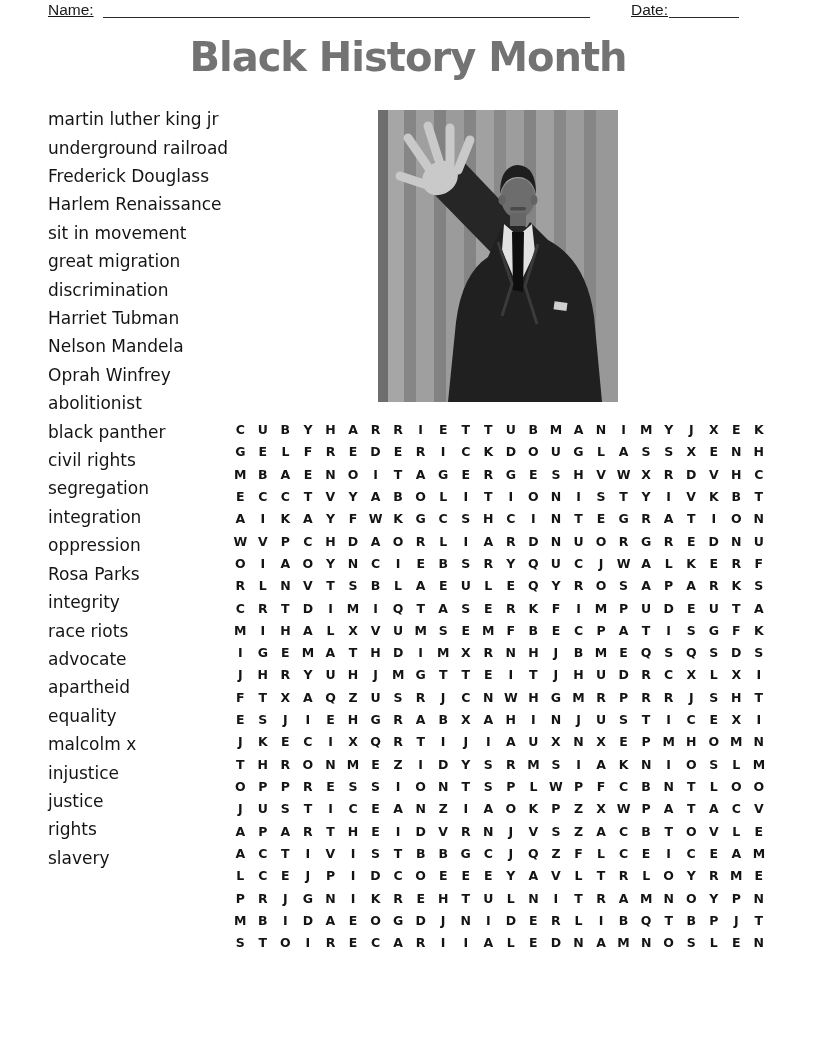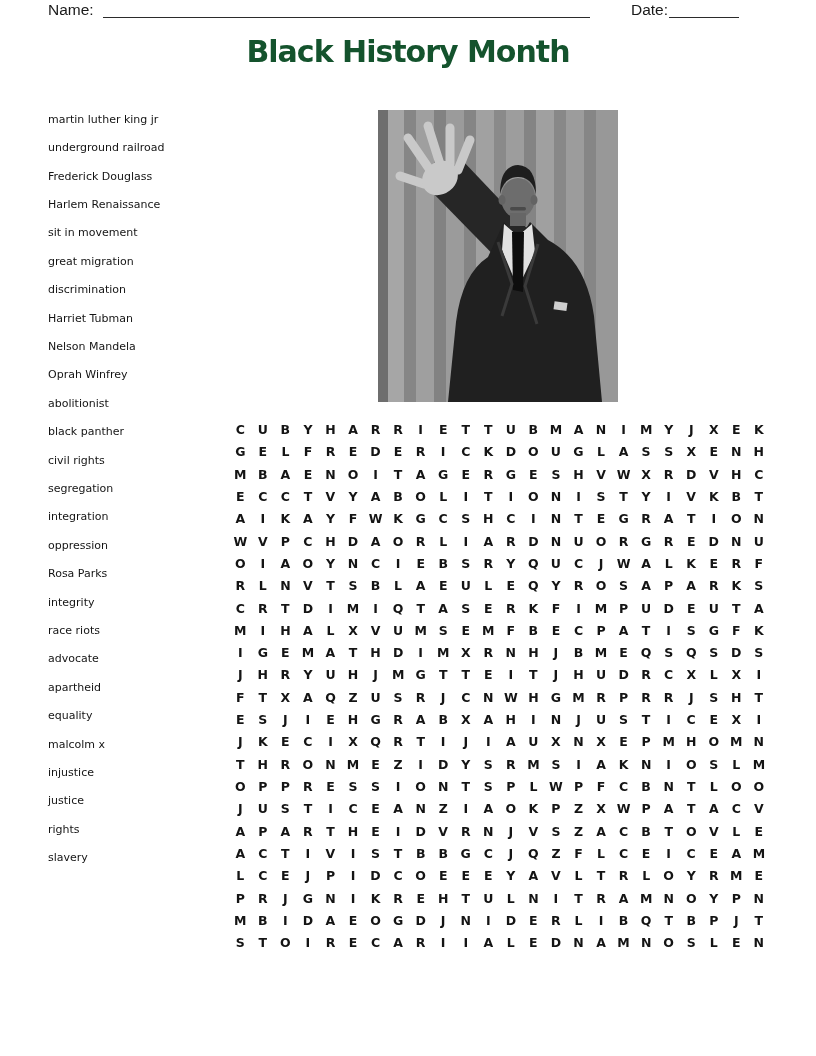--- a/index.html
+++ b/index.html
@@ -10,53 +10,54 @@
     background:#ffffff;
     font-family:"DejaVu Sans","Liberation Sans",sans-serif;
     color:#141414;
     overflow:hidden;
   }
   .hdr-label {
     position:absolute;
     font-size:15.5px;
     font-family:"Liberation Sans",sans-serif;
     color:#1a1a1a;
+    text-decoration:underline;
   }
   .name-label { left:48px; top:1px; }
   .date-label { left:631px; top:1px; }
   .fill-line {
     position:absolute;
     height:16px;
     border-bottom:1.5px solid #2b2b2b;
   }
   .name-line { left:103px; top:2px; width:487px; }
   .date-line { left:669px; top:2px; width:70px; }
   .title {
     position:absolute;
     top:34px; left:0; width:100%;
     text-align:center;
-    font-size:30px;
+    font-size:40px;
     font-weight:600;
     letter-spacing:-1px;
-    color:#14532d;
+    color:#737373;
   }
   .photo {
     position:absolute;
     left:378px; top:110px;
     width:240px; height:292px;
   }
   .word-list {
     position:absolute;
     left:48px; top:105px;
     list-style:none;
   }
   .word-list li {
     height:28.42px;
     display:flex; align-items:center;
-    font-size:11px;
+    font-size:17px;
     color:#141414;
     white-space:nowrap;
   }
   .grid {
     position:absolute;
     left:229px; top:419px;
   }
   .grid-row { display:flex; height:22.32px; }
   .grid-cell {
     width:22.55px;

